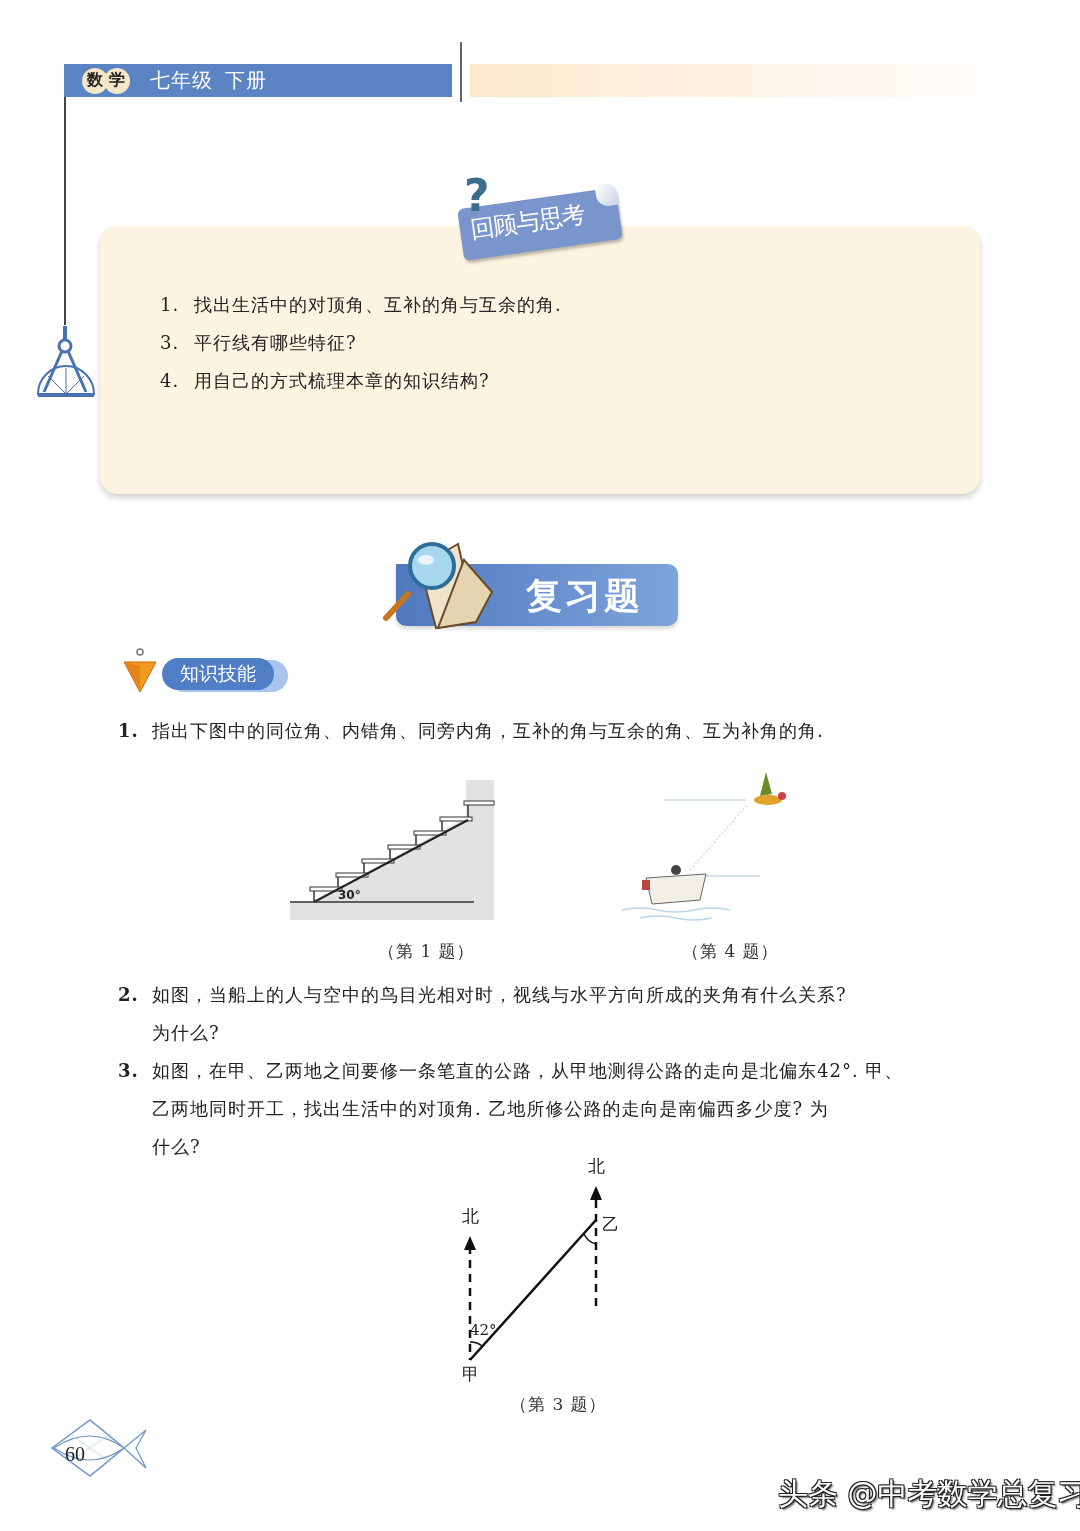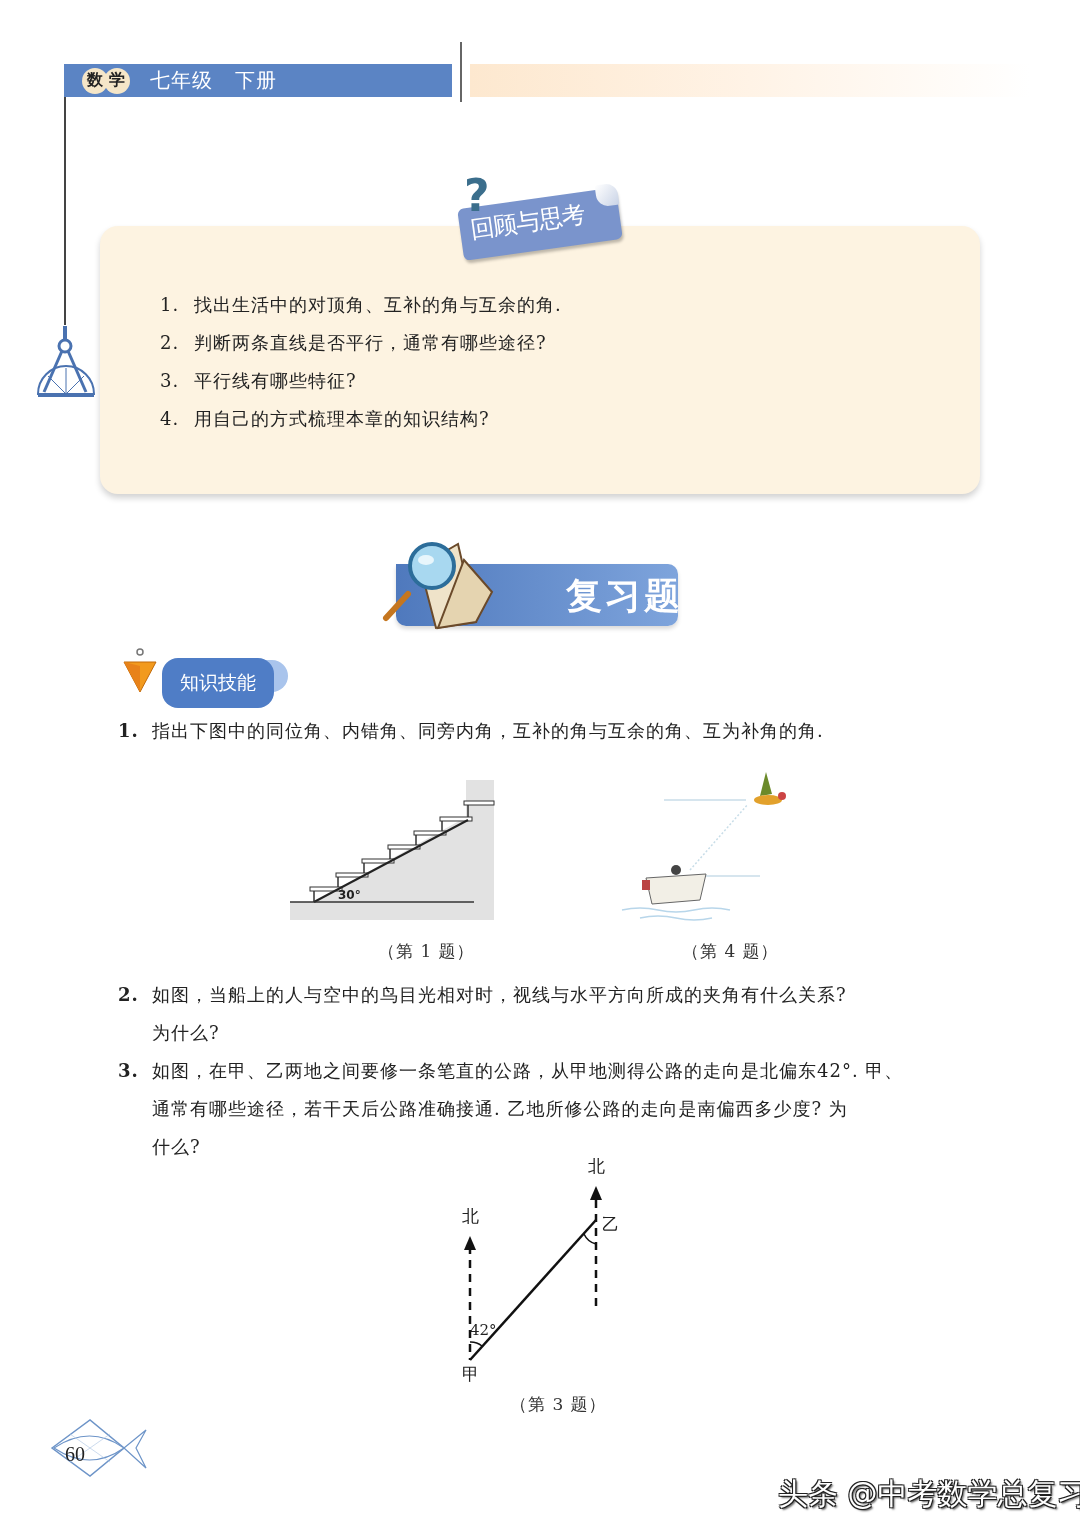--- a/index.html
+++ b/index.html
@@ -3,44 +3,44 @@
 <meta charset="utf-8">
 <style>
   * { margin: 0; padding: 0; box-sizing: border-box; }
   html, body { width: 1080px; height: 1531px; background: #ffffff; overflow: hidden; }
   body { position: relative; font-family: "DejaVu Serif", "Liberation Serif", serif; color: #222; }
 
   .header-bar { position: absolute; left: 64px; top: 64px; width: 388px; height: 33px; background: #5b84c4; display: flex; align-items: center; }
   .header-badge { display: flex; margin-left: 18px; }
   .header-badge span { width: 26px; height: 26px; border-radius: 50%; background: #f5e6c8; color: #222; font-family: "DejaVu Sans", sans-serif; font-weight: bold; font-size: 16px; display: flex; align-items: center; justify-content: center; margin-right: -4px; }
   .header-grade { color: #ffffff; font-family: "DejaVu Sans", sans-serif; font-size: 20px; margin-left: 24px; letter-spacing: 1px; }
-  .header-vol { color: #ffffff; font-family: Liberation Mono, monospace; font-size: 20px; margin-left: 22px; letter-spacing: 1px; }
+  .header-vol { color: #ffffff; font-family: Liberation Mono, monospace; font-size: 20px; margin-left: 12px; letter-spacing: 1px; }
   .header-divider { position: absolute; left: 460px; top: 42px; width: 2px; height: 60px; background: #666; }
   .header-stripe { position: absolute; left: 470px; top: 64px; width: 560px; height: 33px; background: linear-gradient(to right, #fde8cf, #fff3e6 50%, #ffffff); }
   .left-line { position: absolute; left: 64px; top: 97px; width: 2px; height: 228px; background: #444; }
   .compass { position: absolute; left: 36px; top: 326px; width: 60px; height: 72px; }
 
   .review-box { position: absolute; left: 100px; top: 226px; width: 880px; height: 268px; background: #fdf3e1; border-radius: 18px; box-shadow: 0 4px 6px rgba(0,0,0,0.18); }
   .review-tag { position: absolute; left: 456px; top: 176px; width: 170px; height: 84px; }
   .review-tag .tag-body { position: absolute; left: 4px; top: 22px; width: 160px; height: 52px; background: #7a94cc; border-radius: 6px; transform: rotate(-8deg); box-shadow: 1px 3px 3px rgba(0,0,0,0.25); }
   .review-tag .tag-text { position: absolute; left: 14px; top: 30px; color: #fff; font-family: "DejaVu Sans", sans-serif; font-size: 24px; transform: rotate(-8deg); white-space: nowrap; letter-spacing: -1px; }
   .review-tag .tag-q { position: absolute; left: 8px; top: -6px; color: #3b6e8c; font-family: "DejaVu Sans", sans-serif; font-weight: bold; font-size: 44px; }
   .review-tag .tag-curl { position: absolute; right: 8px; top: 8px; width: 22px; height: 22px; background: linear-gradient(135deg, #ffffff, #c9d3e6); border-radius: 2px 12px 2px 12px; transform: rotate(-8deg); }
   .review-list { position: absolute; left: 160px; top: 286px; list-style: none; }
   .review-list li { font-size: 18px; line-height: 38px; white-space: nowrap; letter-spacing: 1px; }
   .review-list .num { display: inline-block; width: 34px; }
 
   .exercise-banner { position: absolute; left: 380px; top: 536px; width: 310px; height: 100px; }
   .exercise-banner .banner-body { position: absolute; left: 16px; top: 28px; width: 282px; height: 62px; background: linear-gradient(to right, #4f79bd, #7ea4dc); border-radius: 0 10px 10px 10px; box-shadow: 0 3px 4px rgba(0,0,0,0.15); }
-  .exercise-banner .banner-text { position: absolute; left: 146px; top: 36px; color: #fff; font-family: "DejaVu Sans", sans-serif; font-weight: bold; font-size: 36px; letter-spacing: 3px; margin-left: 40px; }
+  .exercise-banner .banner-text { position: absolute; left: 146px; top: 36px; color: #fff; font-family: "DejaVu Sans", sans-serif; font-weight: bold; font-size: 36px; letter-spacing: 3px; }
   .exercise-banner svg { position: absolute; left: 0; top: 0; }
 
   .section-tag { position: absolute; left: 120px; top: 648px; width: 180px; height: 50px; }
   .section-tag .pill-bg { position: absolute; left: 48px; top: 12px; width: 120px; height: 32px; border-radius: 16px; background: #a9c4ec; }
-  .section-tag .pill { position: absolute; left: 42px; top: 10px; width: 112px; height: 50px; border-radius: 16px; background: #4f7dc6; color: #fff; font-family: "DejaVu Sans", sans-serif; font-size: 19px; display: flex; align-items: center; justify-content: center; }
+  .section-tag .pill { position: absolute; left: 42px; top: 10px; width: 112px; height: 32px; border-radius: 16px; background: #4f7dc6; color: #fff; font-family: "DejaVu Sans", sans-serif; font-size: 19px; display: flex; align-items: center; justify-content: center; }
 
   .question { position: absolute; left: 118px; font-size: 18px; line-height: 38px; letter-spacing: 1px; white-space: nowrap; }
   .question .qnum { font-weight: bold; display: inline-block; width: 34px; }
   .question .cont { padding-left: 34px; display: block; }
 
   .fig { position: absolute; }
   .caption { position: absolute; font-size: 17px; color: #333; white-space: nowrap; letter-spacing: 1px; margin-left: 10px; }
 
   .page-num-fish { position: absolute; left: 50px; top: 1416px; width: 100px; height: 64px; }
   .page-num { position: absolute; left: 65px; top: 1436px; font-size: 20px; font-family: "Liberation Serif", serif; margin-top: 7px; }
@@ -75,21 +75,20 @@
 
 <div class="review-box"></div>
 <div class="review-tag">
   <div class="tag-body"></div>
   <div class="tag-curl"></div>
   <span class="tag-q">?</span>
   <span class="tag-text">回顾与思考</span>
 </div>
 <ol class="review-list">
   <li><span class="num">1.</span><span>找出生活中的对顶角、互补的角与互余的角.</span></li>
-  <li><span class="num">2.</span><span>判断两条直线是否平行，通常有哪些途径?</span></li>
   <li><span class="num">3.</span><span>平行线有哪些特征?</span></li>
   <li><span class="num">4.</span><span>用自己的方式梳理本章的知识结构?</span></li>
 </ol>
 
 <div class="exercise-banner">
   <div class="banner-body"></div>
   <svg width="130" height="100">
     <path d="M40 30 L78 8 L96 86 L56 92 Z" fill="#efe3c9" stroke="#6b4a2a" stroke-width="2"></path>
     <path d="M58 92 L96 86 L112 56 L84 24 Z" fill="#e5d4b0" stroke="#6b4a2a" stroke-width="2"></path>
     <line x1="28" y1="58" x2="6" y2="82" stroke="#c5761f" stroke-width="6" stroke-linecap="round"></line>
@@ -145,21 +144,21 @@
 </svg>
 <span class="caption" style="left:672px;top:940px">（第 4 题）</span>
 
 <div class="question" style="top:976px">
   <span class="qnum">2.</span><span>如图，当船上的人与空中的鸟目光相对时，视线与水平方向所成的夹角有什么关系?</span>
   <span class="cont">为什么?</span>
 </div>
 
 <div class="question" style="top:1052px">
   <span class="qnum">3.</span><span>如图，在甲、乙两地之间要修一条笔直的公路，从甲地测得公路的走向是北偏东42°. 甲、</span>
-  <span class="cont">通常有哪些途径，若干天后公路准确接通. 乙地所修公路的走向是南偏西多少度? 为</span>
+  <span class="cont">乙两地同时开工，找出生活中的对顶角. 乙地所修公路的走向是南偏西多少度? 为</span>
   <span class="cont">什么?</span>
 </div>
 
 <svg class="fig" style="left:450px;top:1150px" width="190" height="240">
   <text x="138" y="22" font-size="17" font-family="DejaVu Serif, serif" fill="#222">北</text>
   <text x="12" y="72" font-size="17" font-family="DejaVu Serif, serif" fill="#222">北</text>
   <line x1="20" y1="96" x2="20" y2="210" stroke="#111" stroke-width="2.5" stroke-dasharray="8,6"></line>
   <path d="M14 100 L20 86 L26 100 Z" fill="#111"></path>
   <line x1="146" y1="50" x2="146" y2="160" stroke="#111" stroke-width="2.5" stroke-dasharray="8,6"></line>
   <path d="M140 50 L146 36 L152 50 Z" fill="#111"></path>

